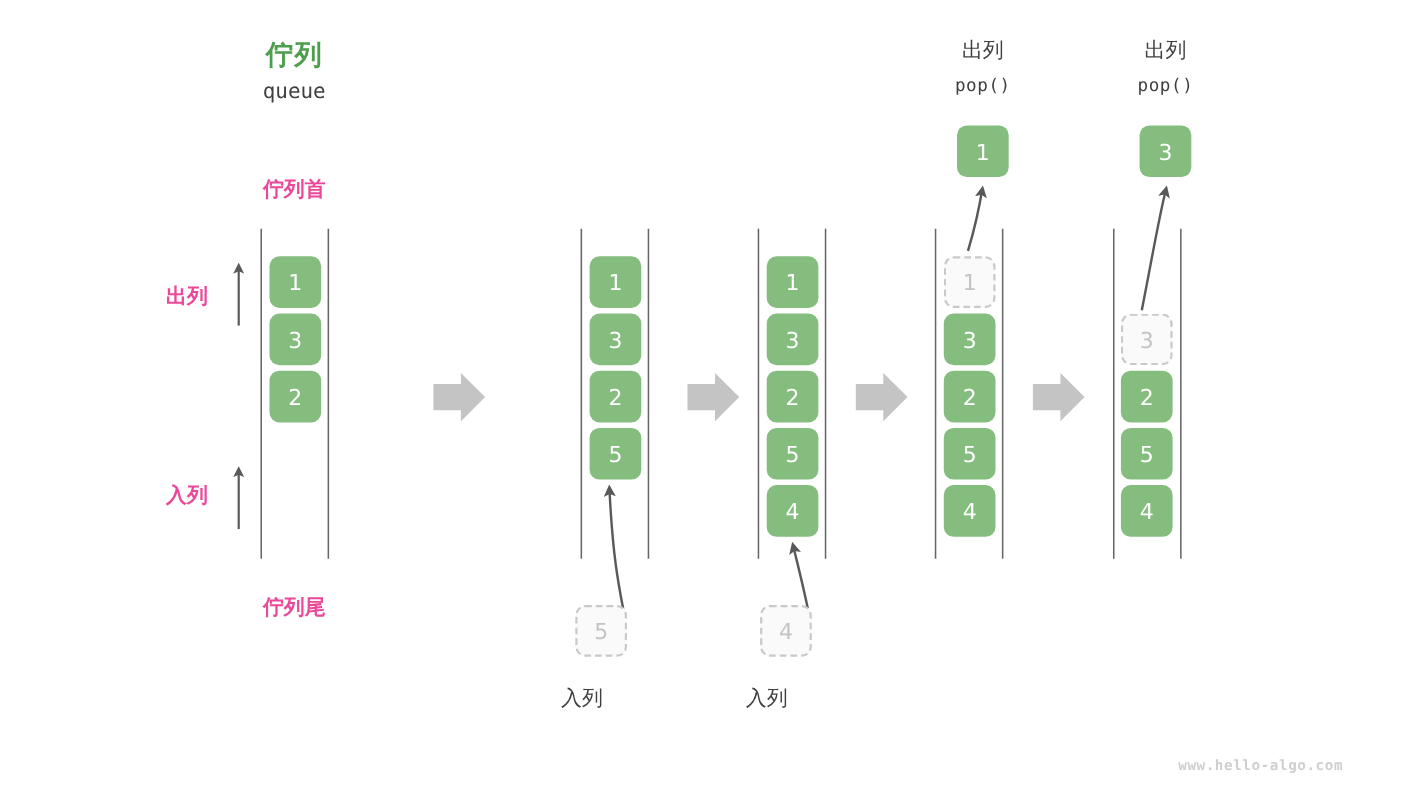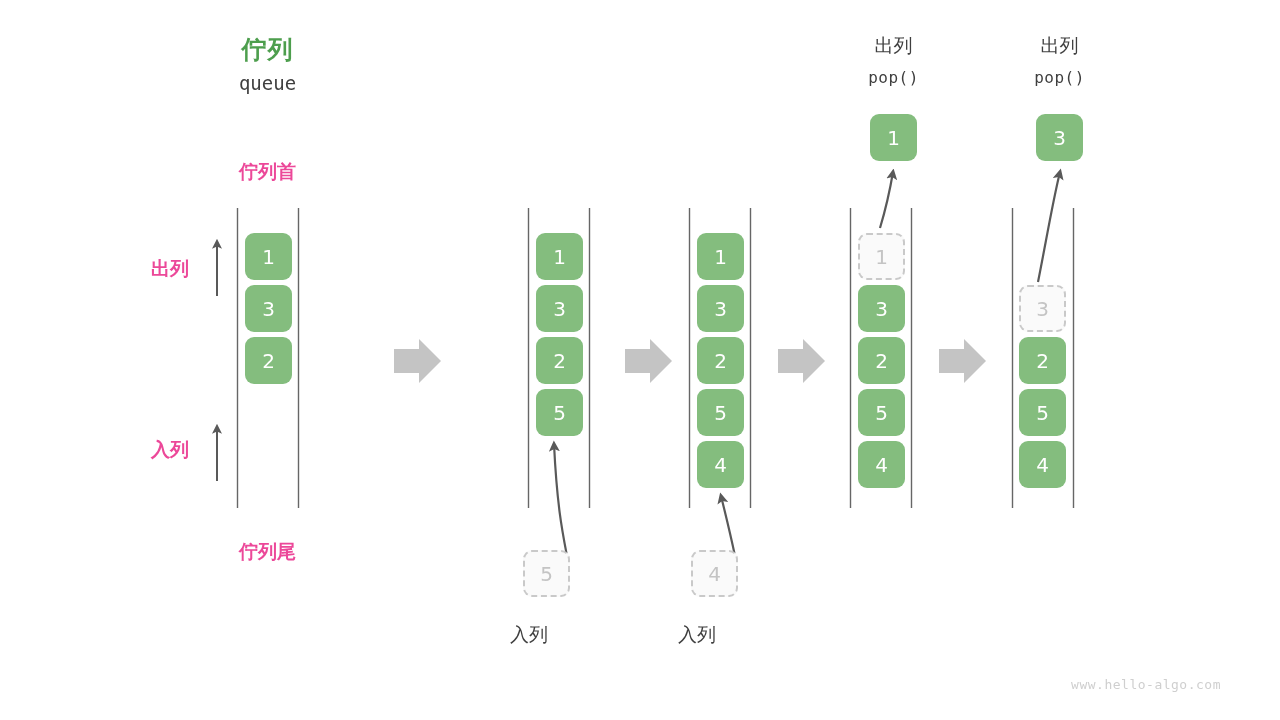--- a/index.html
+++ b/index.html
@@ -211,15 +211,15 @@
   <div class="abs" style="left:1019px; top:233px;">
     <div class="cell ghost" style="position:absolute; left:0px; top:52px;">3</div>
     <div class="cell" style="position:absolute; left:0px; top:104px;">2</div>
     <div class="cell" style="position:absolute; left:0px; top:156px;">5</div>
     <div class="cell" style="position:absolute; left:0px; top:208px;">4</div>
   </div>
   <div class="abs cell" style="left:1036px; top:114px;">3</div>
   <div class="abs op-cn" style="left:982px; top:33px; width:155px;">出列</div>
   <div class="abs op-code" style="left:982px; top:68px; width:155px;">pop()</div>
 
-  <div class="abs watermark" style="right:24px; bottom:28px;">www.hello-algo.com</div>
+  <div class="abs watermark" style="right:24px; bottom:16px;font-weight:bold;">www.hello-algo.com</div>
 
 </div>
 
 </body></html>

